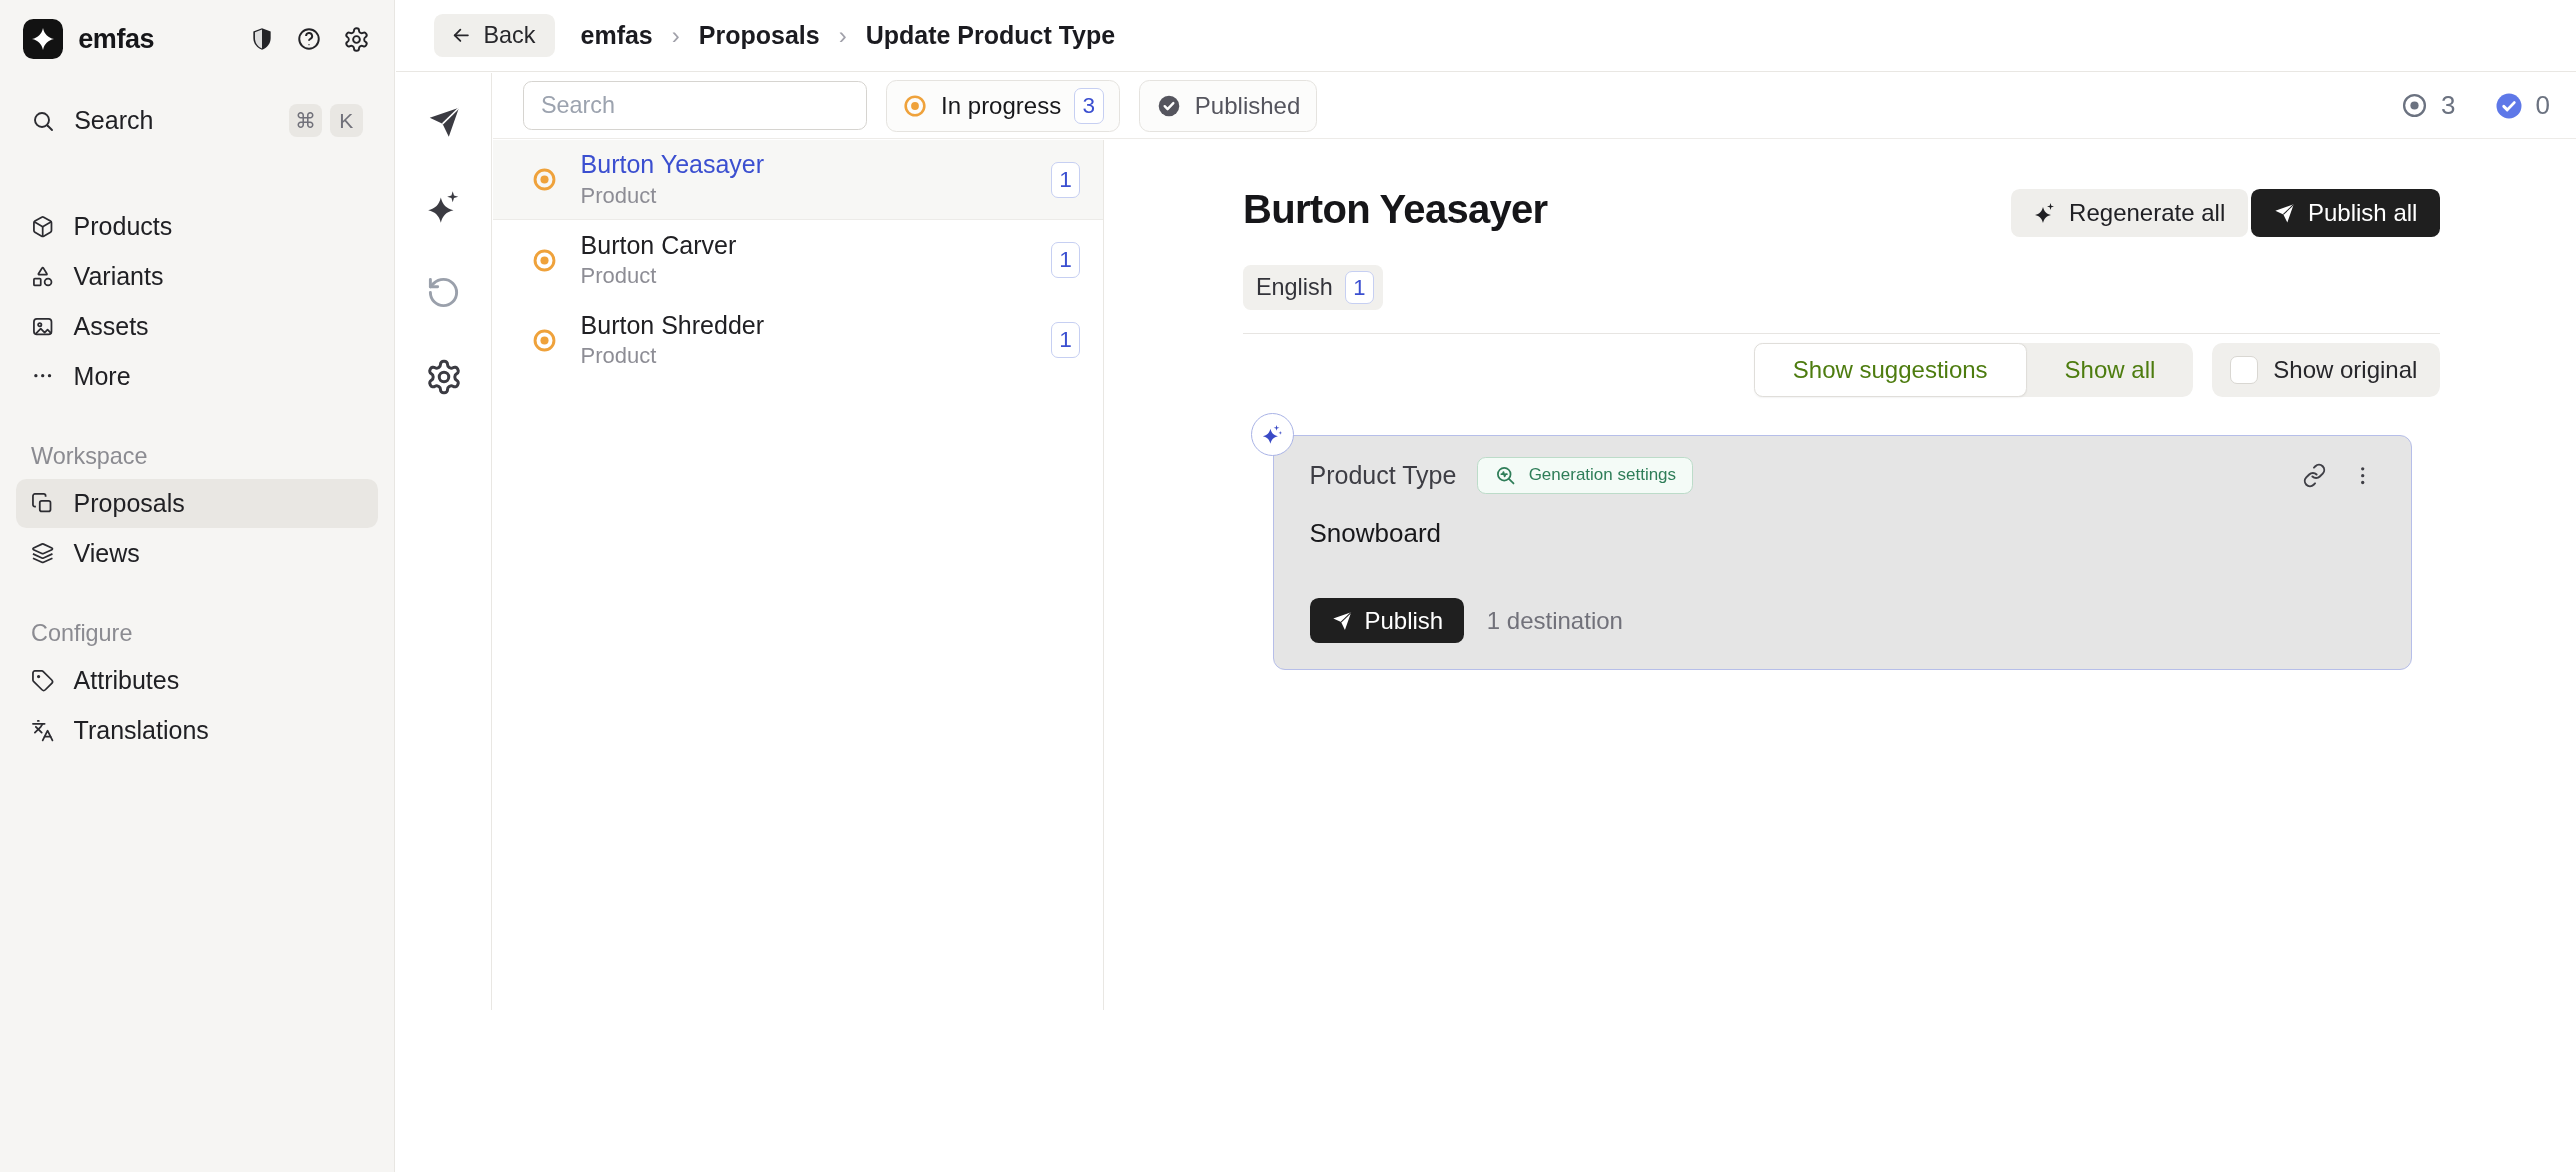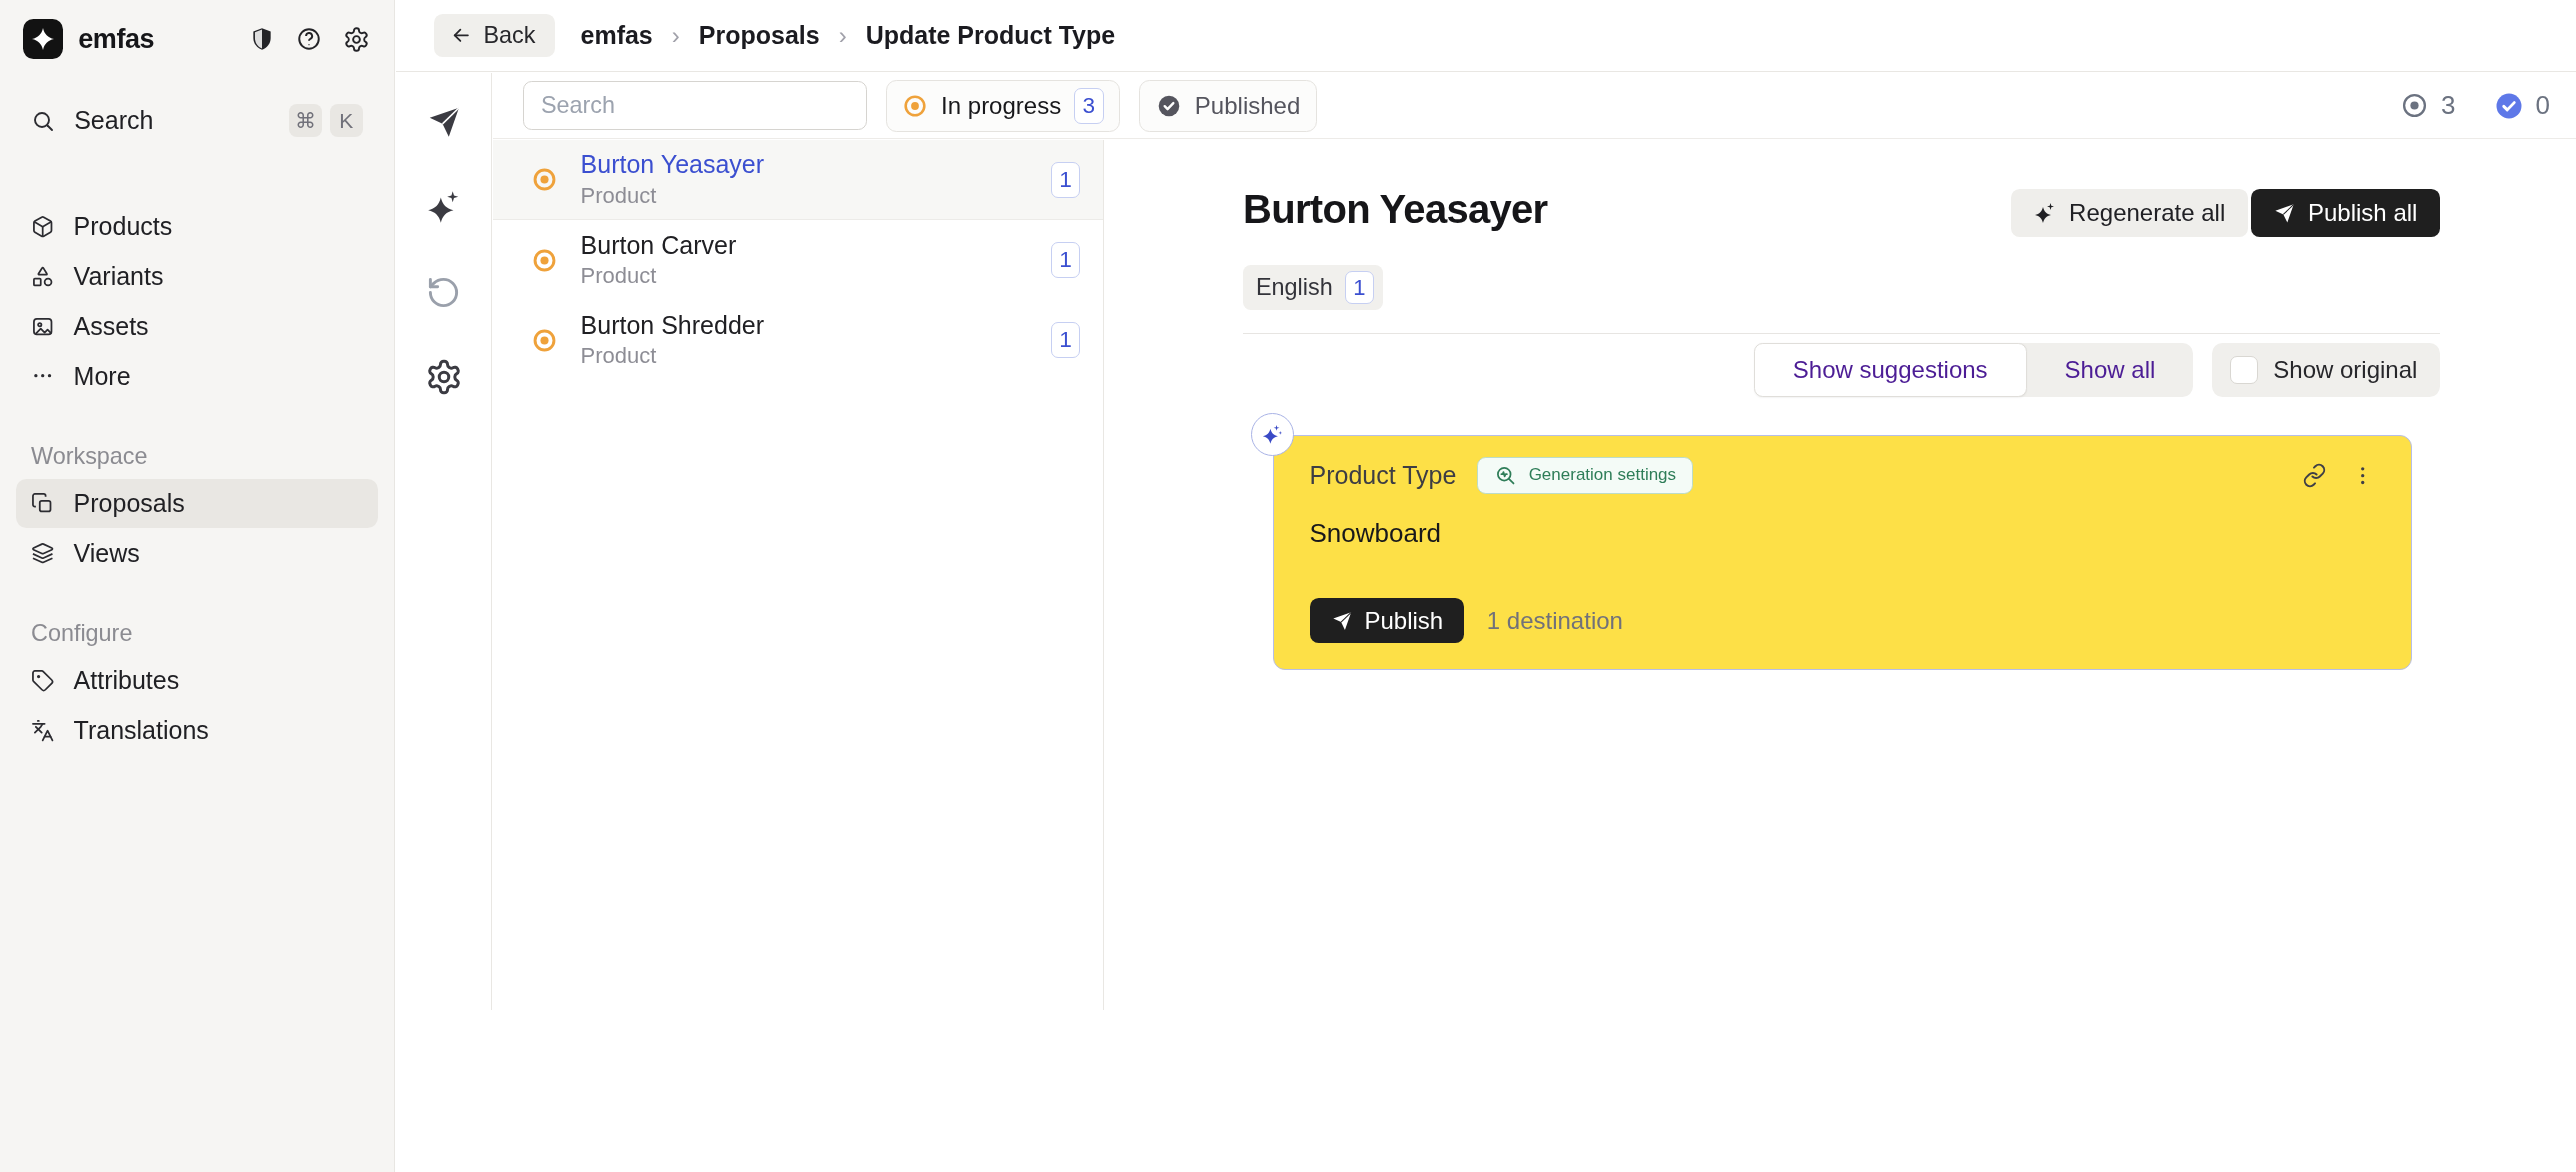--- a/index.html
+++ b/index.html
@@ -80,29 +80,29 @@
   .btn-light { background:#efeeeb; color:#202024; }
   .btn-dark { background:#1f1f1f; color:#fff; }
   .lang-row { margin-top:28px; }
   .lang-chip { display:inline-flex; align-items:center; gap:12px; background:#f1f0ed; border-radius:7.8px;
                padding:6px 8.7px 6px 13px; font-size:23.4px; color:#33333a; }
   .lang-chip .count-badge { height:33px; font-size:22px; }
   .content-divider { height:0.9px; background:#e7e5e2; margin-top:22.6px; }
   .view-row { display:flex; justify-content:flex-end; align-items:center; gap:19px; margin-top:8.7px; }
   .segmented { display:flex; background:#f0efec; border-radius:10.4px; height:54px; }
   .segment { display:flex; align-items:center; justify-content:center; padding:0 38px;
-             font-size:24px; color:#4c1d95; }
+             font-size:24px; color:#4d7c0f; }
   .segment.active { background:#fff; border:0.9px solid #e0deda; border-radius:8.7px;
                     box-shadow:0 0.9px 1.7px rgba(0,0,0,0.05); }
   .show-original { display:flex; align-items:center; gap:15.6px; background:#f0efec; border-radius:10.4px;
                    height:54px; padding:0 22.6px 0 17.4px; font-size:24px; color:#27272b; }
   .checkbox { width:28px; height:28px; background:#fff; border:0.9px solid #d9d7d2; border-radius:7px; }
 
   
-  .card { position:relative; margin:38px 0 0 29.5px; width:1139px; background:#fde047;
+  .card { position:relative; margin:38px 0 0 29.5px; width:1139px; background:#e5e5e5;
           border:1.7px solid #b6bee9; border-radius:12px; padding:21px 36px 26px; }
   .card-badge { position:absolute; left:-22.6px; top:-22.6px; width:43px; height:43px; border-radius:50%;
                 background:#fff; border:1.7px solid #a9b3e6; display:flex; align-items:center;
                 justify-content:center; color:#3a4ac6; }
   .card-head { display:flex; align-items:center; gap:21px; }
   .field-label { font-size:25px; color:#3d3d44; font-weight:500; }
   .gen-chip { display:flex; align-items:center; gap:11.3px; border:0.9px solid #bcdcc9; background:#f4fbf7;
               color:#2e7d58; border-radius:8.7px; padding:6px 15.6px; font-size:17px; }
   .card-actions { margin-left:auto; display:flex; align-items:center; gap:24px; color:#3f3f46; }
   .card-value { margin-top:24px; font-size:26px; color:#18181b; }

